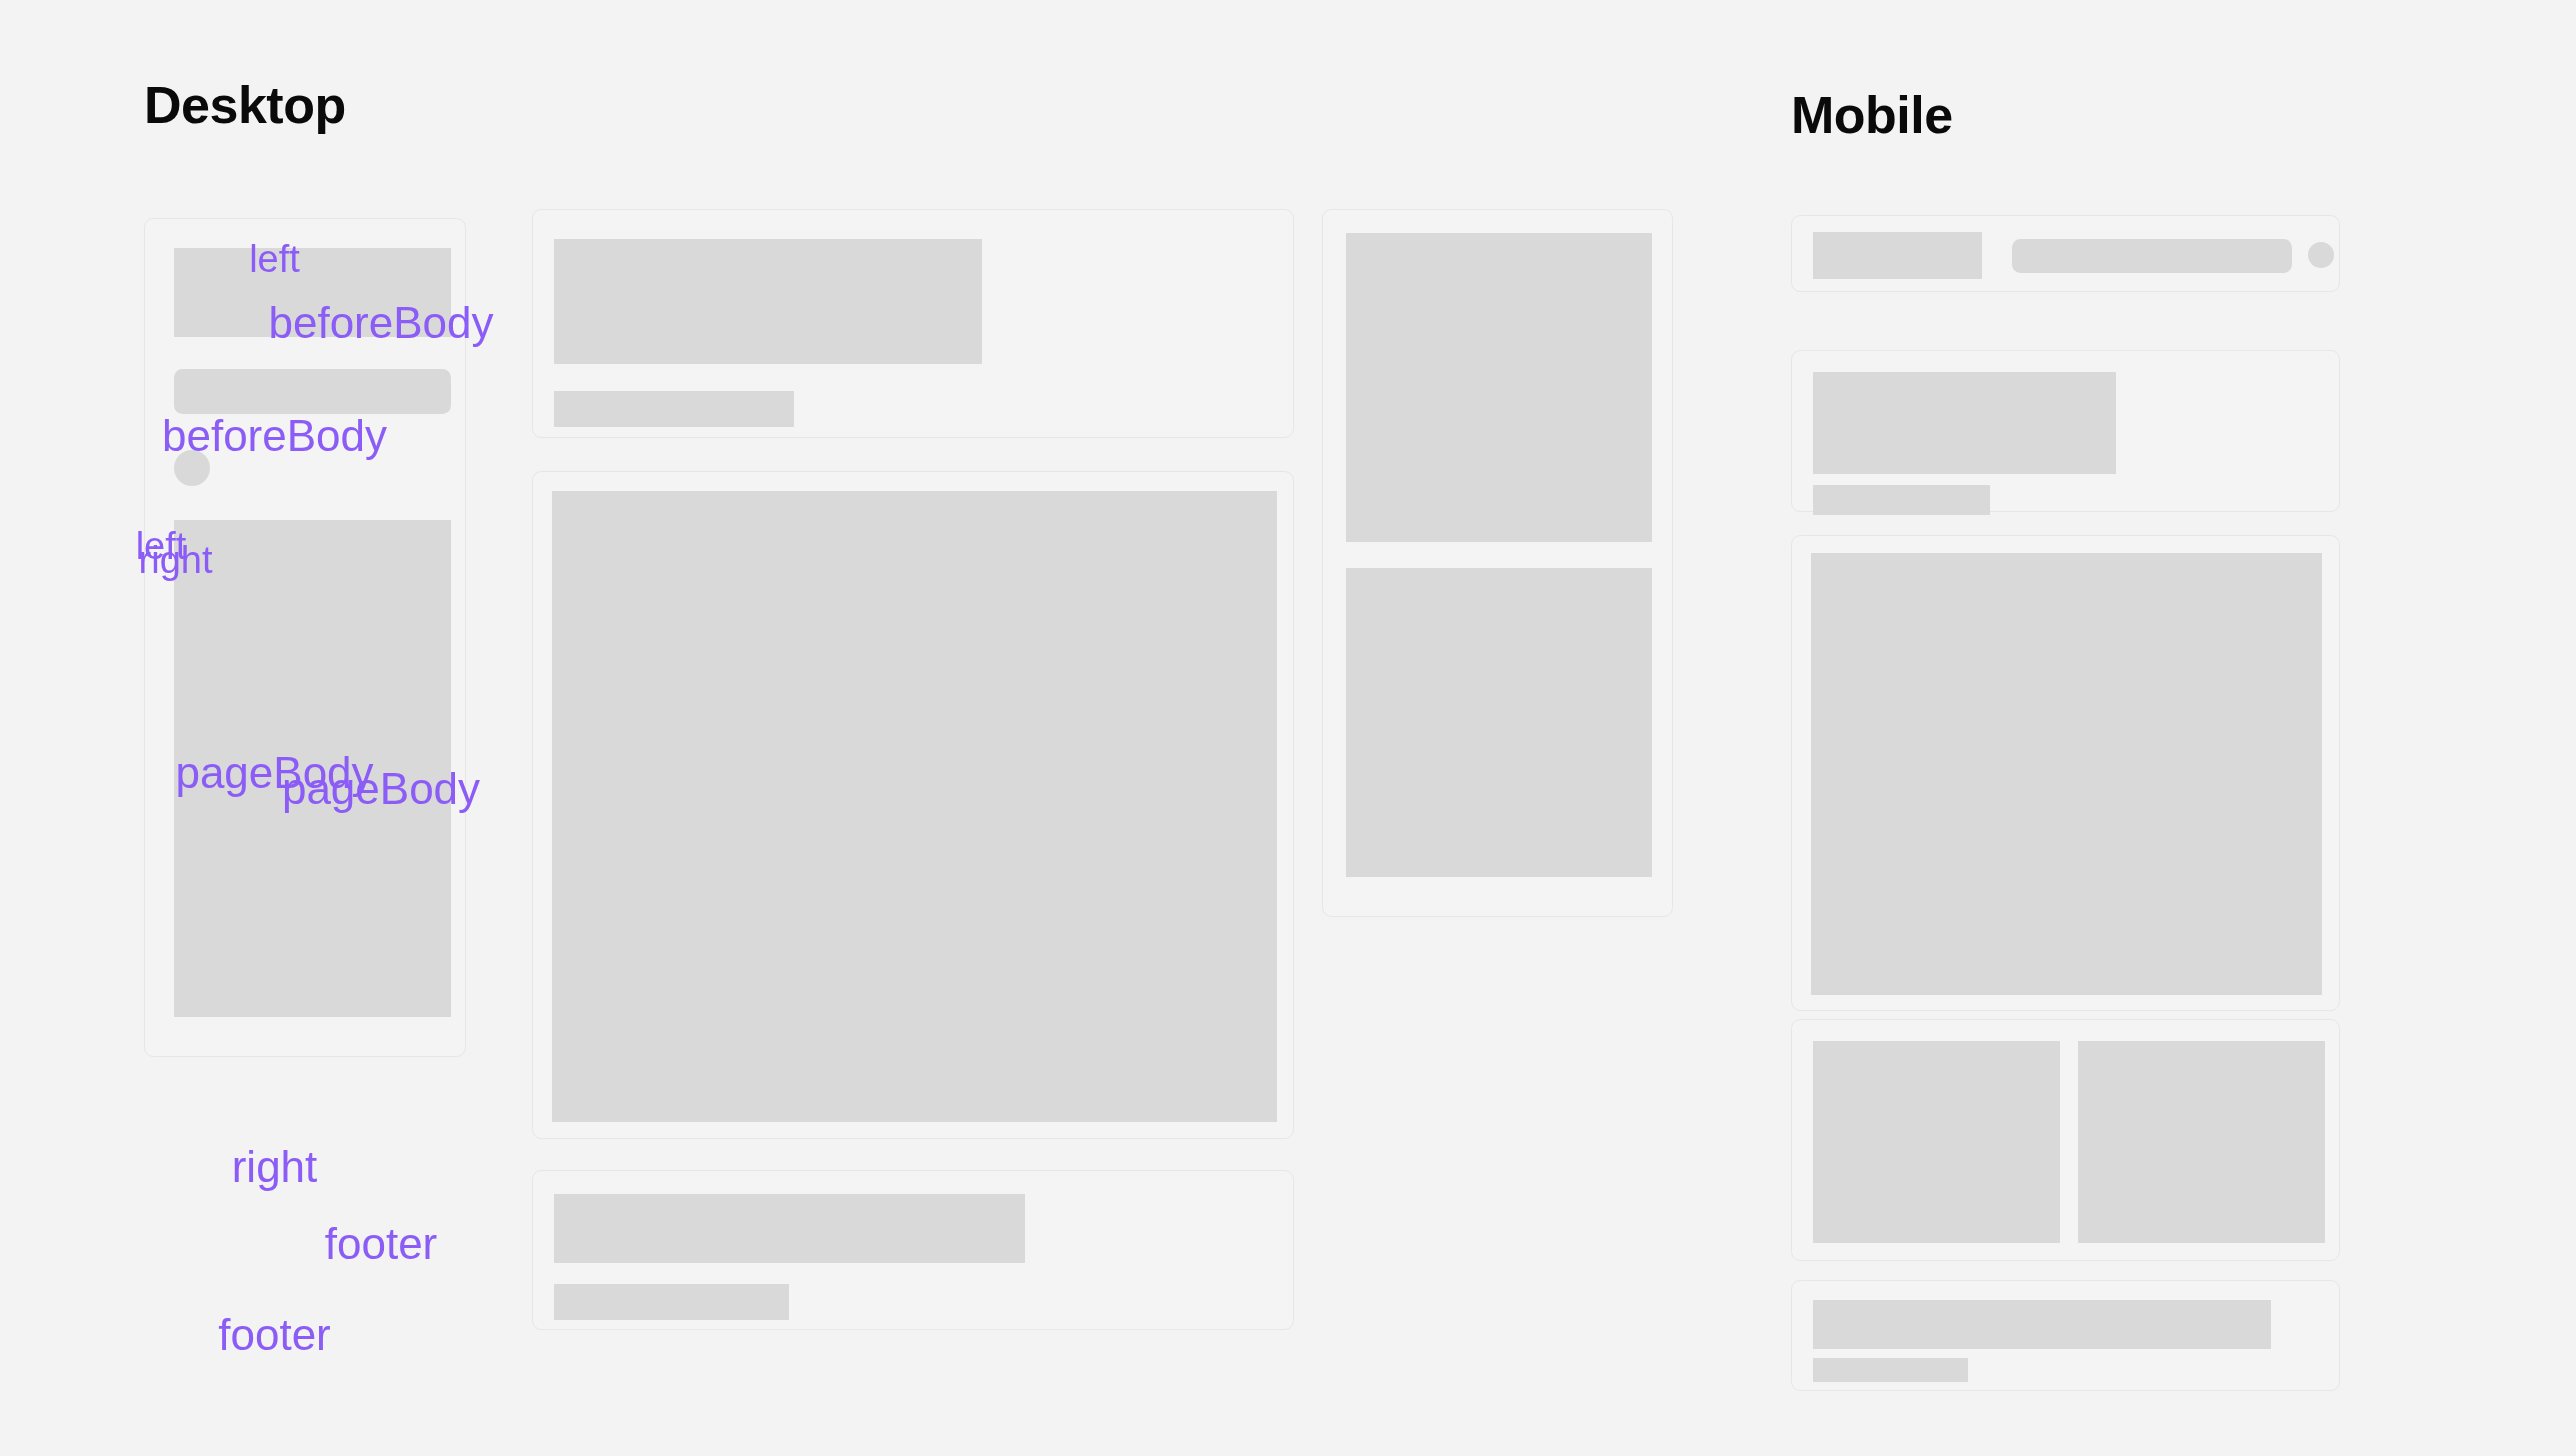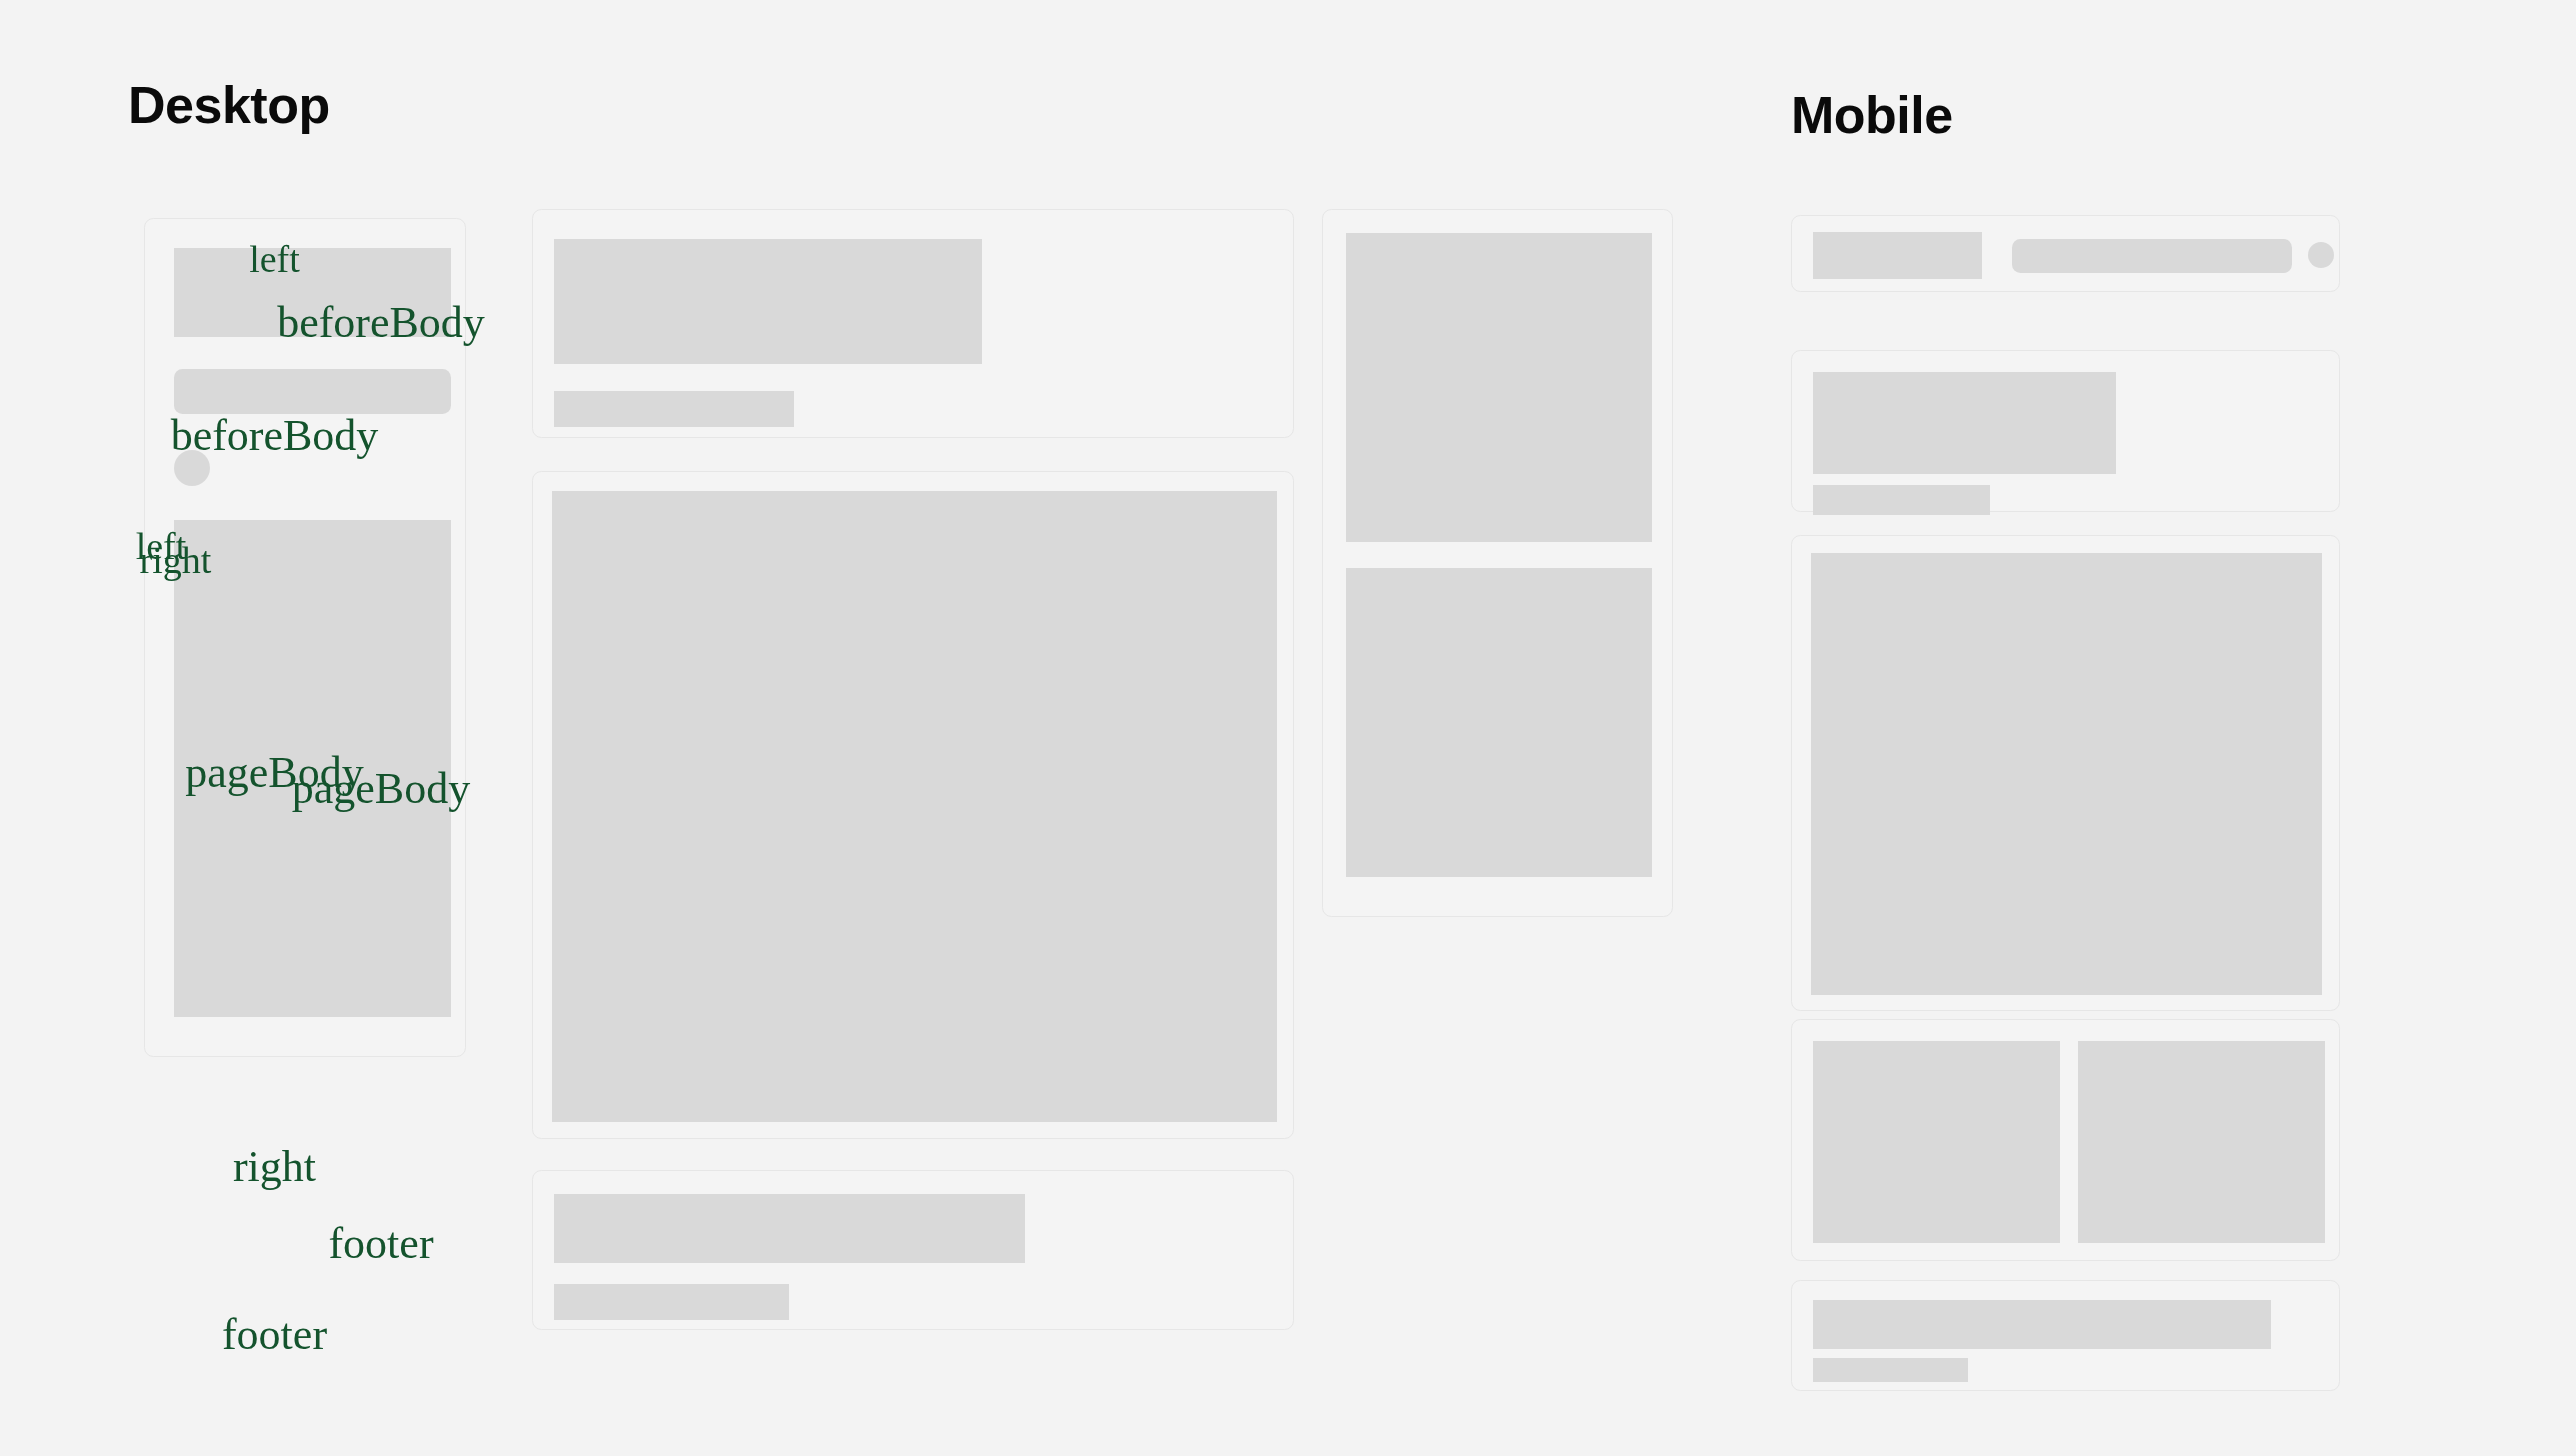--- a/index.html
+++ b/index.html
@@ -25,21 +25,21 @@
   .section-title {
     position: absolute;
     font-family: "Liberation Sans", sans-serif;
     font-weight: bold;
     font-size: 52px;
     line-height: 1;
     color: #0a0a0a;
     letter-spacing: -0.5px;
     white-space: nowrap;
   }
-  #desktop-title { left: 128px; top: 79px; }
+  #desktop-title { left: 144px; top: 79px; }
   #mobile-title  { left: 1791px; top: 79px; margin-top: 10px; }
 
   
   .panel {
     position: absolute;
     box-sizing: border-box;
     background: #f4f4f4;
     border: 1.9px solid #e6e6e6;
     border-radius: 9.4px;
   }
@@ -48,24 +48,24 @@
   .blk {
     position: absolute;
     background: #d9d9d9;
   }
   .blk.rounded { border-radius: 8.5px; }
   .blk.circle  { border-radius: 50%; }
 
   
   .mono-label {
     position: absolute;
-    font-family: Liberation Serif, serif;
+    font-family: Liberation Sans, sans-serif;
     font-size: 38px;
     line-height: 1;
-    color: #14532d;
+    color: #8b5cf6;
     white-space: nowrap;
     z-index: 5;
   }
   .mono-label.big { font-size: 44px; }
 
   
   #desktop-left-panel { left: 144px; top: 218px; width: 322px; height: 839px; }
   #dl-block-1 { left: 29px; top: 29px;  width: 277px; height: 89px; }
   #dl-block-2 { left: 29px; top: 150px; width: 277px; height: 45px; }
   #dl-dot     { left: 29px; top: 231px; width: 36px;  height: 36px; }

